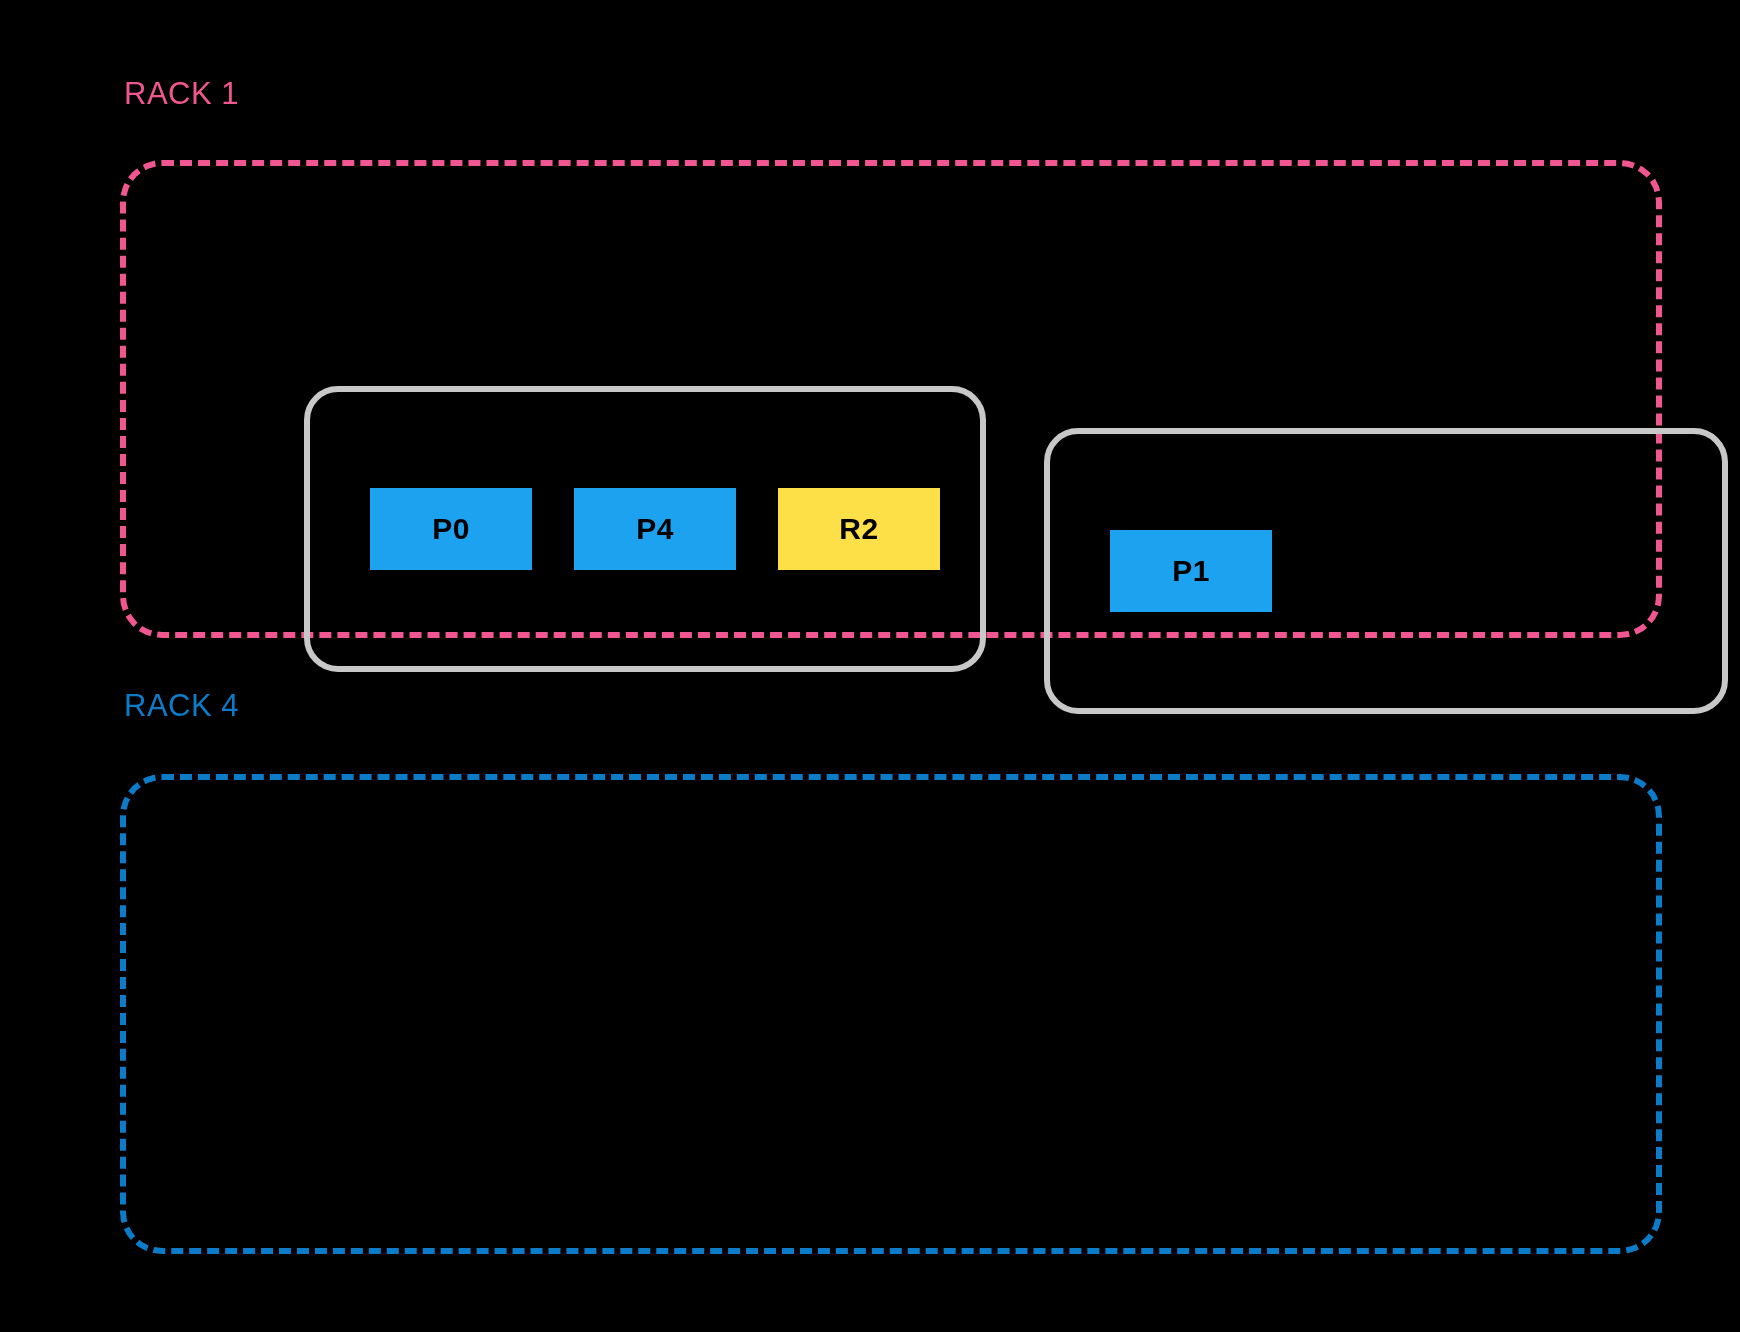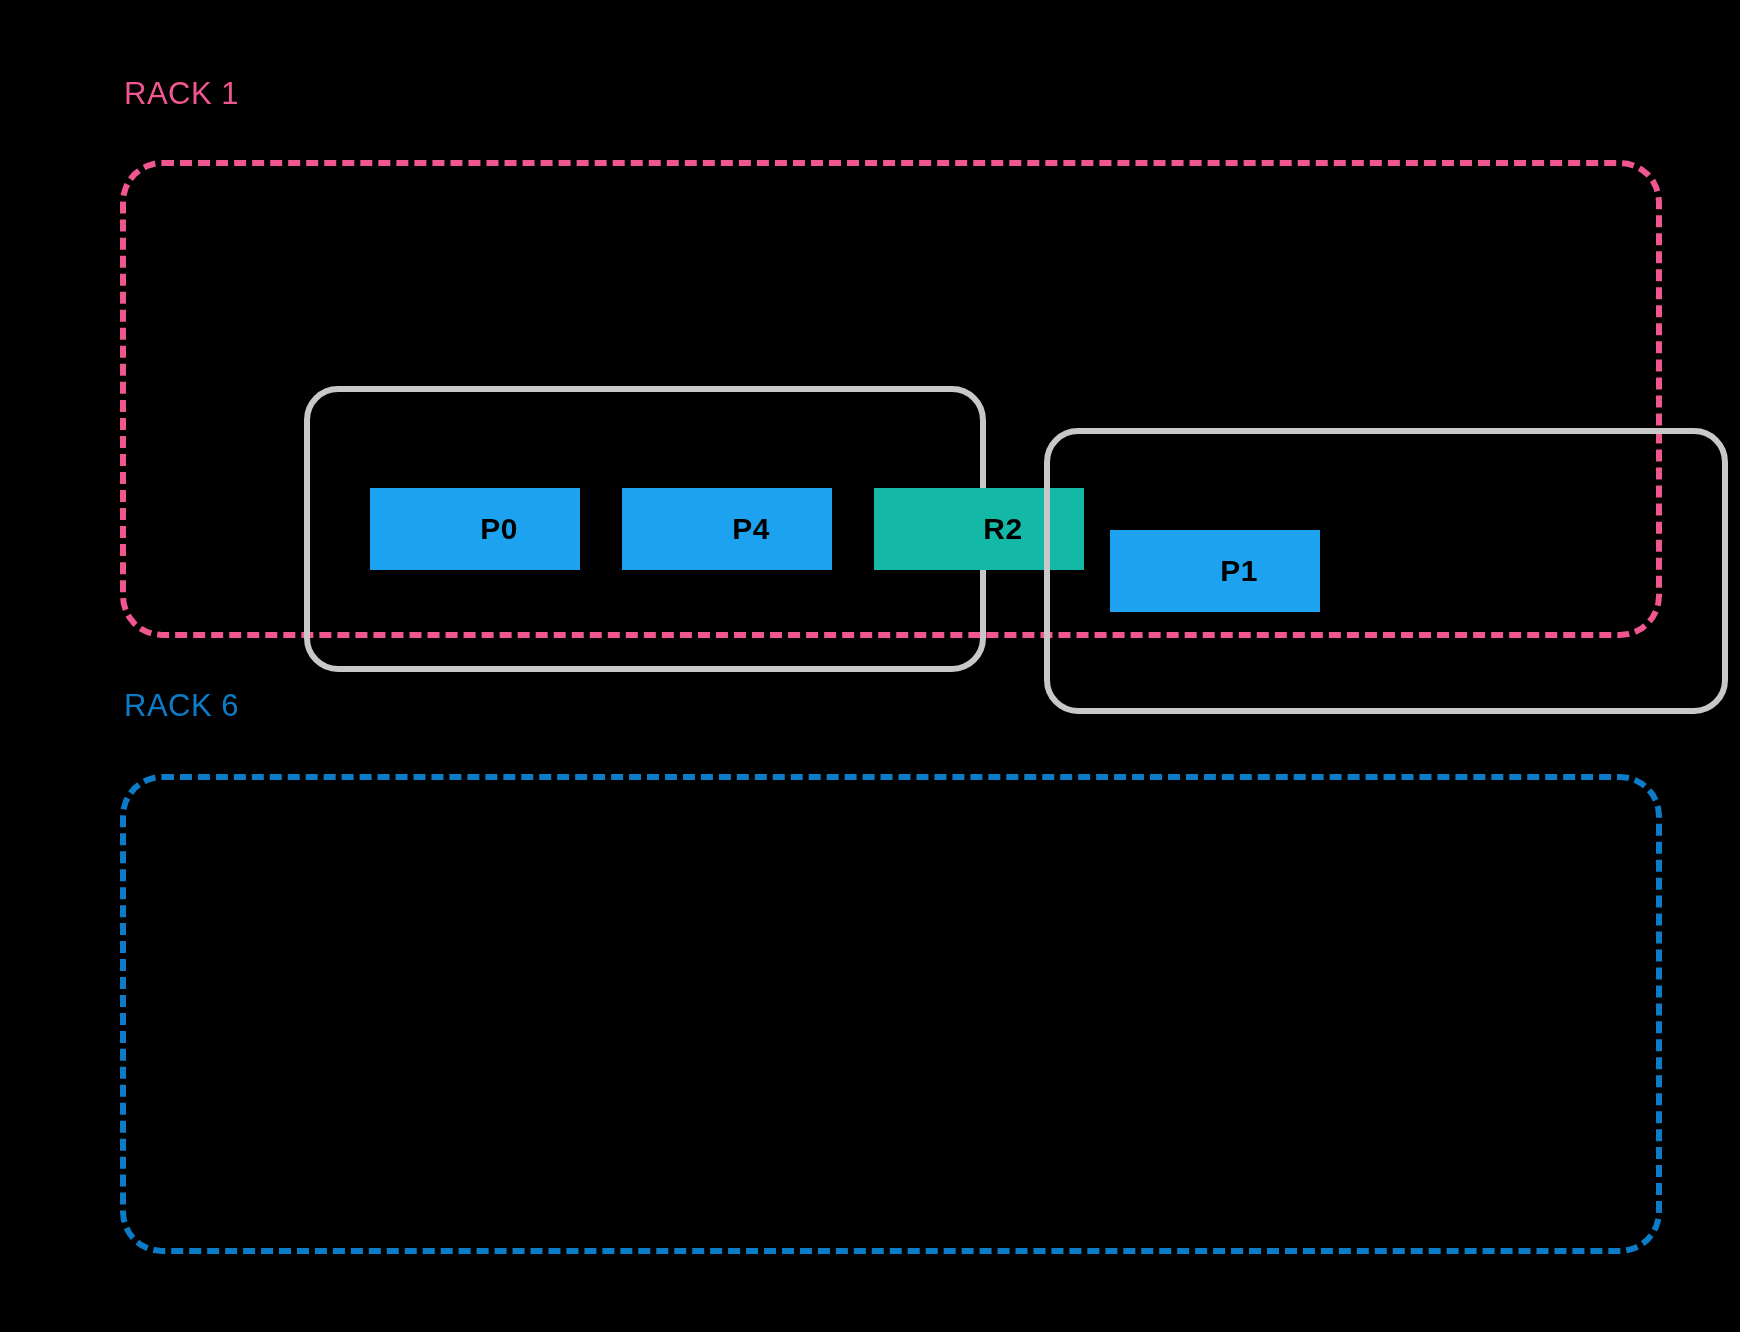--- a/index.html
+++ b/index.html
@@ -79,24 +79,23 @@
     width: 162px;
     height: 82px;
     display: flex;
     align-items: center;
     justify-content: center;
     font-size: 30px;
     font-weight: bold;
     color: #000000;
     letter-spacing: 0.5px;
     flex: 0 0 auto;
-    padding-left: 48px;
   }
   .blk.primary { background: #1CA2EE; }
-  .blk.replica { background: #14b8a6; }
+  .blk.replica { background: #fde047; }
 </style>
 </head>
 <body>
 
 <div id="canvas">
 
   <div class="rack-label rack1">RACK 1</div>
 
   <div class="rack rack1">
 
@@ -109,21 +108,21 @@
     </div>
 
     <div class="host host-b">
       <div class="slot-row">
         <div class="blk primary">P1</div>
       </div>
     </div>
 
   </div>
 
-  <div class="rack-label rack2">RACK 6</div>
+  <div class="rack-label rack2">RACK 4</div>
 
   <div class="rack rack2">
 
     
 
     
 
   </div>
 
 </div>

